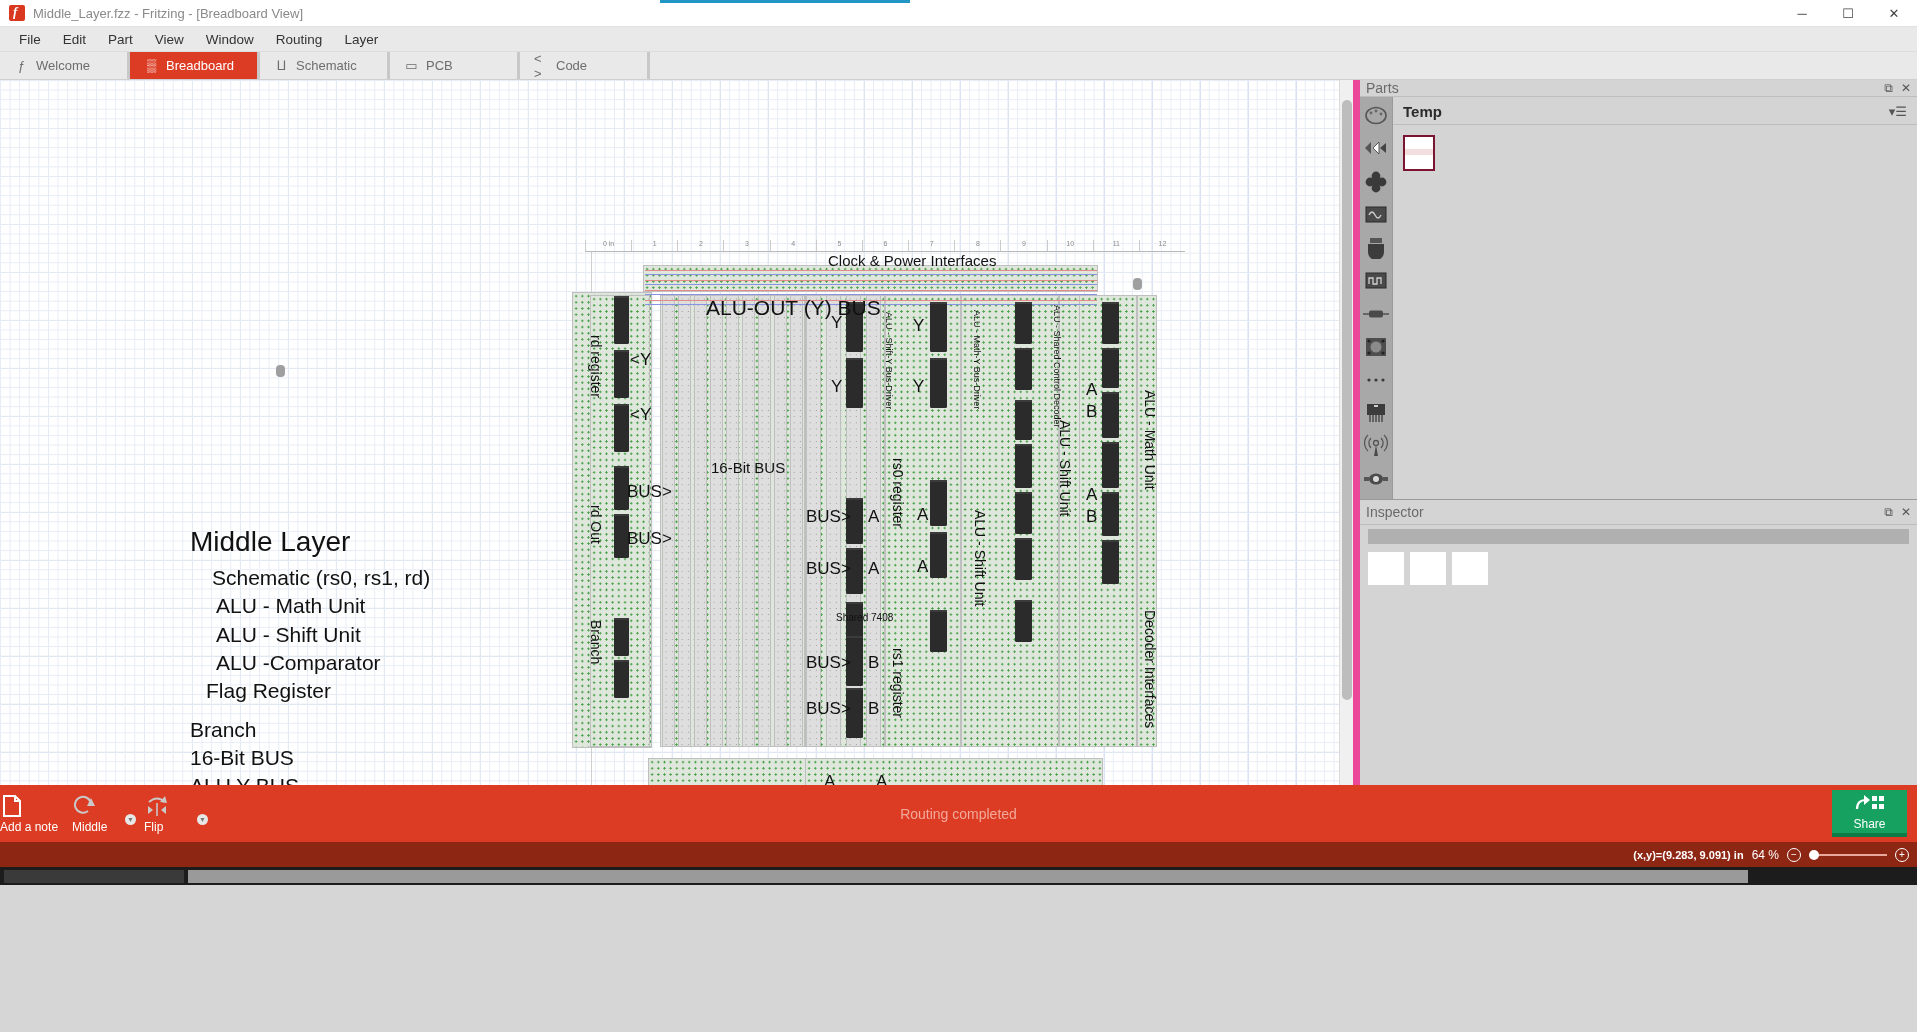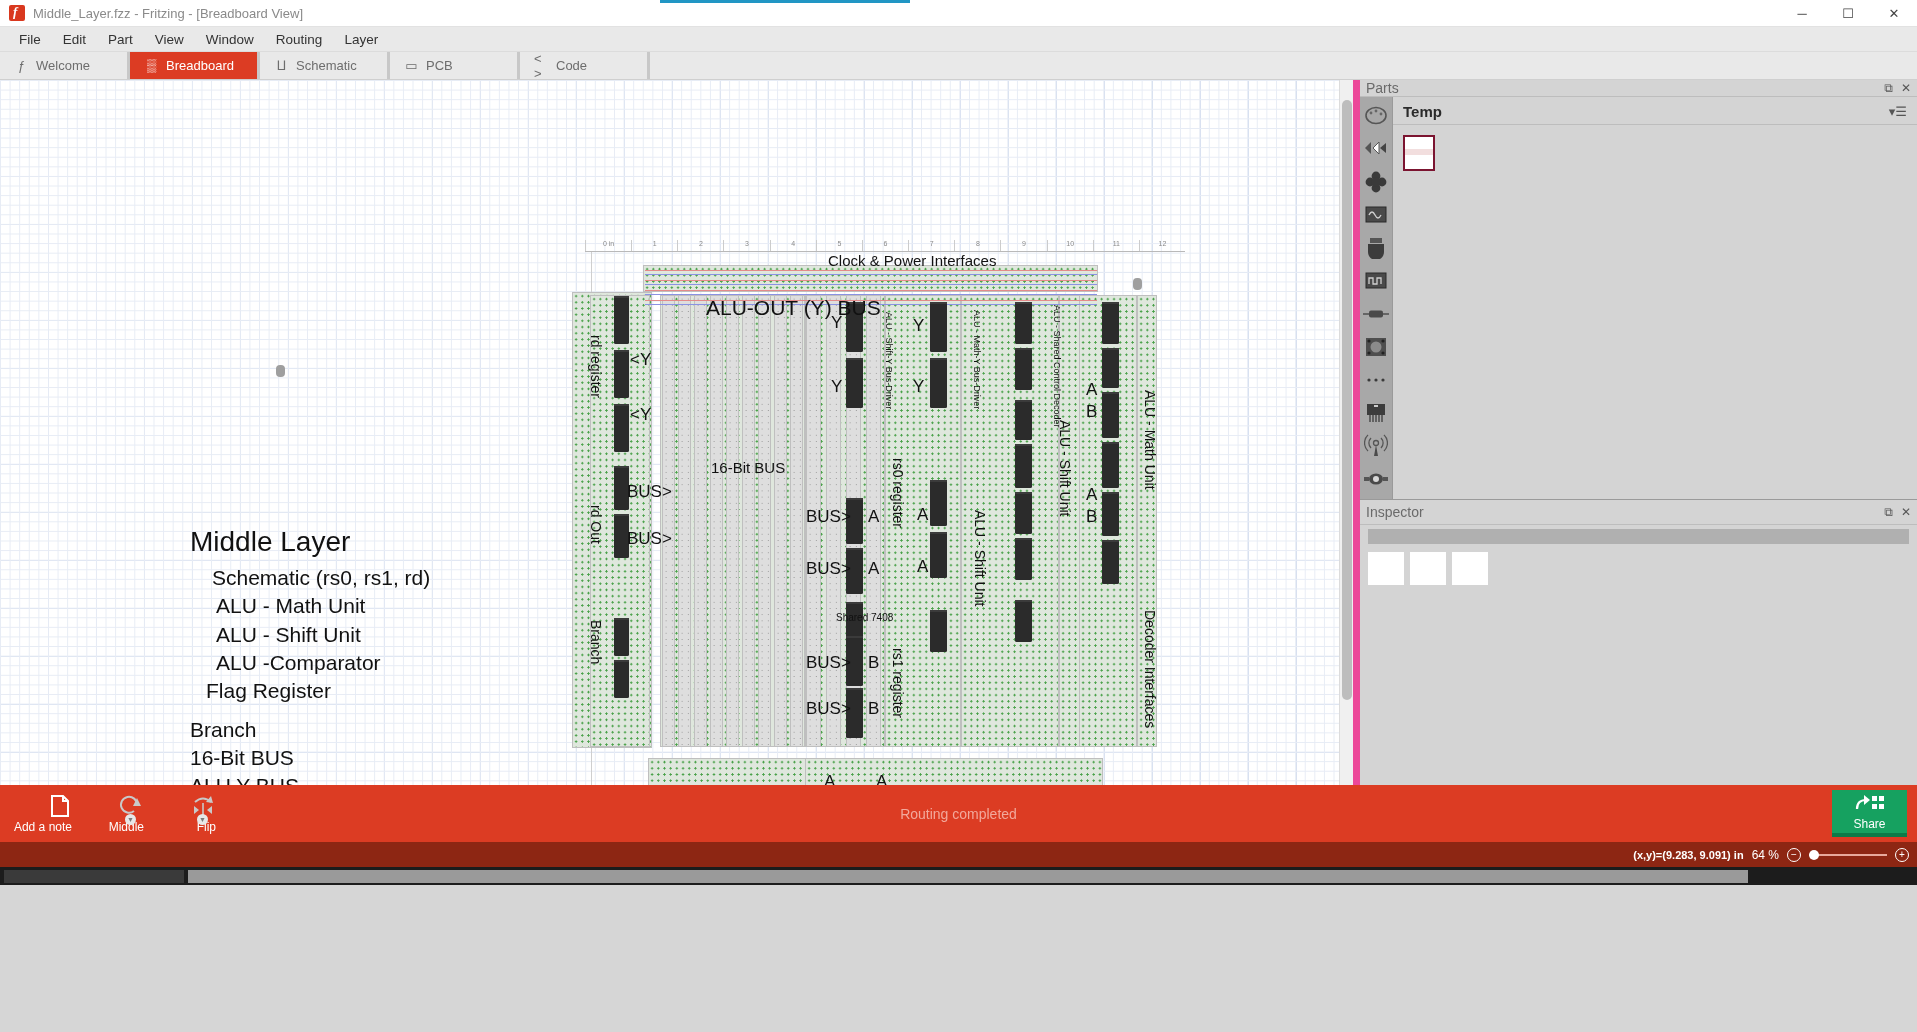--- a/index.html
+++ b/index.html
@@ -111,21 +111,21 @@
 
   #inspector-panel { flex:1; display:flex; flex-direction:column; background:#d4d4d4;
     border-top:1px solid #9a9a9a; }
   #inspector-title-strip { height:15px; background:#b0b0b0; margin:4px 8px 0 8px; }
   #inspector-boxes { display:flex; gap:6px; padding:8px 8px 0 8px; }
   .insp-box { width:36px; height:33px; background:#fff; }
 
   
   #bottombar { height:57px; background:#dc3c23; display:flex; align-items:center;
     position:relative; }
-  .tool { width:72px; display:flex; flex-direction:column; align-items:flex-end;
+  .tool { width:72px; display:flex; flex-direction:column; align-items:flex-start;
     justify-content:center; color:#fff; font-size:12px; gap:2px; position:relative; }
   .tool .ticon2 { height:24px; display:flex; align-items:flex-end; }
   #routing-msg { position:absolute; left:0; right:0; text-align:center; color:#f2a89b; font-size:14px; }
   #share-btn { position:absolute; right:10px; top:5px; width:75px; height:47px; background:#16a160;
     display:flex; flex-direction:column; align-items:center; justify-content:center; gap:1px;
     color:#fff; font-size:12px; border-bottom:4px solid #0d7a48; }
 
   
   #statusbar { height:25px; background:#8d2613; display:flex; align-items:center;
     justify-content:flex-end; padding-right:8px; gap:8px; color:#fff; font-size:11px; }

